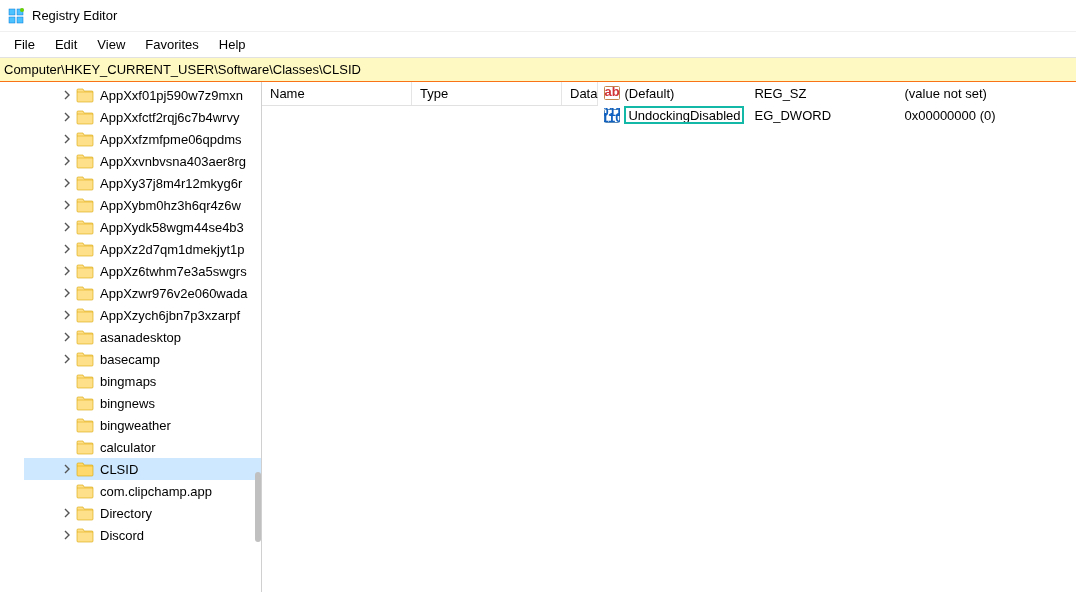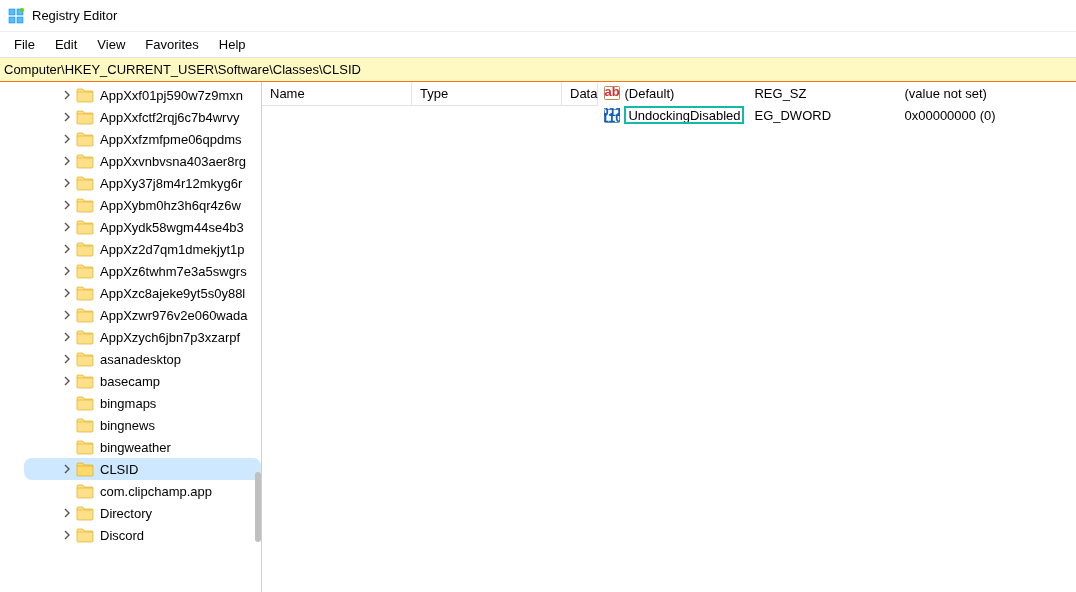--- a/index.html
+++ b/index.html
@@ -18,21 +18,21 @@
   .addressbar { height: 24px; display: flex; align-items: center; border-bottom: 1px solid #f97316; padding: 0 4px; background: #fef9c3; }
   .address-input { flex: 1; border: none; outline: none; height: 100%; font-size: 13px; background: transparent; }
 
   
   .main { flex: 1; display: flex; overflow: hidden; }
 
   
   .tree-pane { width: 262px; border-right: 1px solid #d0d0d0; overflow: hidden; position: relative; padding-left: 24px; }
   .tree-inner { padding-top: 2px; }
   .tree-row { display: flex; align-items: center; height: 22px; padding-left: 36px; white-space: nowrap; overflow: hidden; cursor: default; }
-  .tree-row.selected { background: #cde8ff; border-radius: 8px; }
+  .tree-row.selected { background: #cde8ff; }
   .tree-row.selected .node-label { background: #cde8ff; }
   .expander { width: 14px; height: 14px; margin-right: 2px; display: flex; align-items: center; justify-content: center; color: #666; flex-shrink:0;}
   .expander.empty { visibility: hidden; }
   .folder-icon { width: 18px; height: 15px; margin-right: 4px; flex-shrink: 0; }
   .node-label { padding: 0 2px; }
 
   
   .split-scroll { position:absolute; right:0; top:390px; width:6px; height:70px; background:#c0c0c0; border-radius:3px;}
 
   
@@ -193,32 +193,20 @@
         <div class="tree-row">
     <span class="expander ">
             <svg width="10" height="10" viewBox="0 0 10 10">
               <path d="M3 1 L7 5 L3 9" fill="none" stroke="#555" stroke-width="1.4"></path>
             </svg>
           </span>
     <svg class="folder-icon" viewBox="0 0 18 15">
     <path d="M1 3 L1 13 Q1 14 2 14 L16 14 Q17 14 17 13 L17 4 Q17 3 16 3 L8 3 L7 1 L2 1 Q1 1 1 2 Z" fill="#ffe08a" stroke="#d9a400" stroke-width="0.6"></path>
     <path d="M1 4 L17 4" stroke="#d9a400" stroke-width="0.5"></path>
   </svg>
-    <span class="node-label">AppXzc8ajeke9yt5s0y88l</span>
-  </div>
-        <div class="tree-row">
-    <span class="expander ">
-            <svg width="10" height="10" viewBox="0 0 10 10">
-              <path d="M3 1 L7 5 L3 9" fill="none" stroke="#555" stroke-width="1.4"></path>
-            </svg>
-          </span>
-    <svg class="folder-icon" viewBox="0 0 18 15">
-    <path d="M1 3 L1 13 Q1 14 2 14 L16 14 Q17 14 17 13 L17 4 Q17 3 16 3 L8 3 L7 1 L2 1 Q1 1 1 2 Z" fill="#ffe08a" stroke="#d9a400" stroke-width="0.6"></path>
-    <path d="M1 4 L17 4" stroke="#d9a400" stroke-width="0.5"></path>
-  </svg>
     <span class="node-label">AppXzwr976v2e060wada</span>
   </div>
         <div class="tree-row">
     <span class="expander ">
             <svg width="10" height="10" viewBox="0 0 10 10">
               <path d="M3 1 L7 5 L3 9" fill="none" stroke="#555" stroke-width="1.4"></path>
             </svg>
           </span>
     <svg class="folder-icon" viewBox="0 0 18 15">
     <path d="M1 3 L1 13 Q1 14 2 14 L16 14 Q17 14 17 13 L17 4 Q17 3 16 3 L8 3 L7 1 L2 1 Q1 1 1 2 Z" fill="#ffe08a" stroke="#d9a400" stroke-width="0.6"></path>
@@ -266,20 +254,28 @@
   </svg>
     <span class="node-label">bingnews</span>
   </div>
         <div class="tree-row">
     <span class="expander empty"></span>
     <svg class="folder-icon" viewBox="0 0 18 15">
     <path d="M1 3 L1 13 Q1 14 2 14 L16 14 Q17 14 17 13 L17 4 Q17 3 16 3 L8 3 L7 1 L2 1 Q1 1 1 2 Z" fill="#ffe08a" stroke="#d9a400" stroke-width="0.6"></path>
     <path d="M1 4 L17 4" stroke="#d9a400" stroke-width="0.5"></path>
   </svg>
     <span class="node-label">bingweather</span>
+  </div>
+        <div class="tree-row">
+    <span class="expander empty"></span>
+    <svg class="folder-icon" viewBox="0 0 18 15">
+    <path d="M1 3 L1 13 Q1 14 2 14 L16 14 Q17 14 17 13 L17 4 Q17 3 16 3 L8 3 L7 1 L2 1 Q1 1 1 2 Z" fill="#ffe08a" stroke="#d9a400" stroke-width="0.6"></path>
+    <path d="M1 4 L17 4" stroke="#d9a400" stroke-width="0.5"></path>
+  </svg>
+    <span class="node-label">calculator</span>
   </div>
         <div class="tree-row selected">
     <span class="expander ">
             <svg width="10" height="10" viewBox="0 0 10 10">
               <path d="M3 1 L7 5 L3 9" fill="none" stroke="#555" stroke-width="1.4"></path>
             </svg>
           </span>
     <svg class="folder-icon" viewBox="0 0 18 15">
     <path d="M1 3 L1 13 Q1 14 2 14 L16 14 Q17 14 17 13 L17 4 Q17 3 16 3 L8 3 L7 1 L2 1 Q1 1 1 2 Z" fill="#ffd96b" stroke="#d9a400" stroke-width="0.6"></path>
     <path d="M1 4 L17 4" stroke="#d9a400" stroke-width="0.5"></path>

